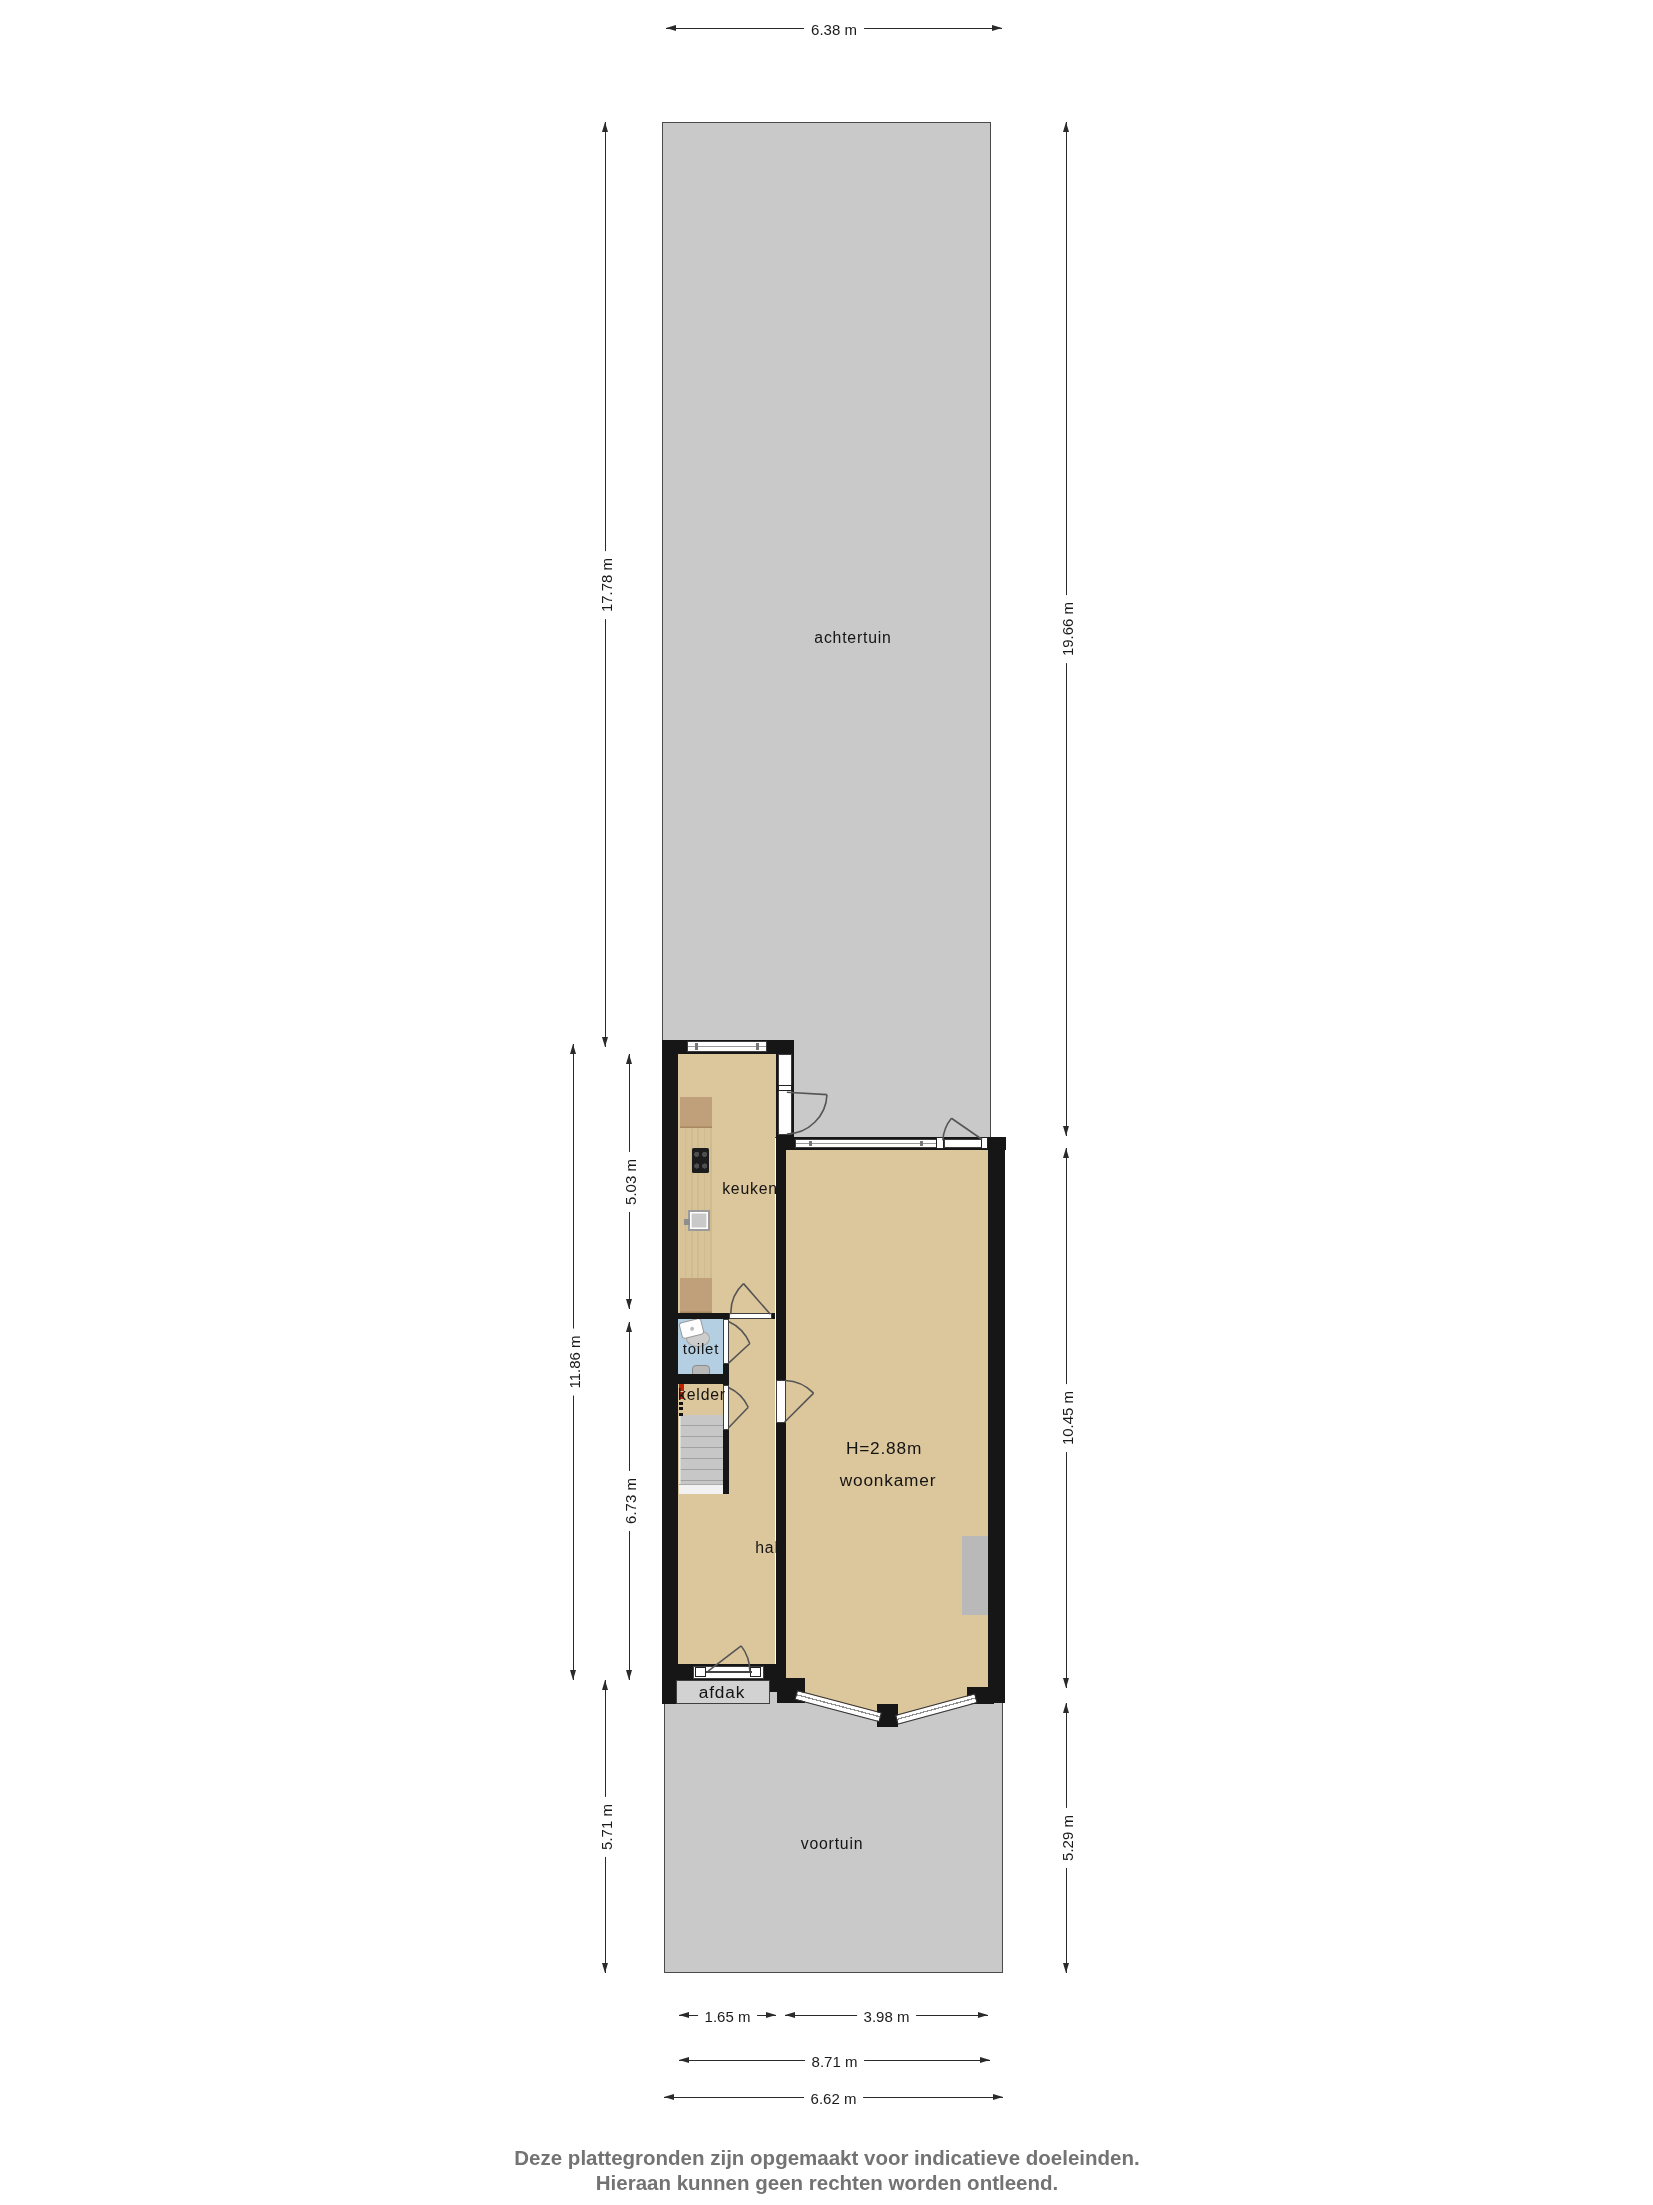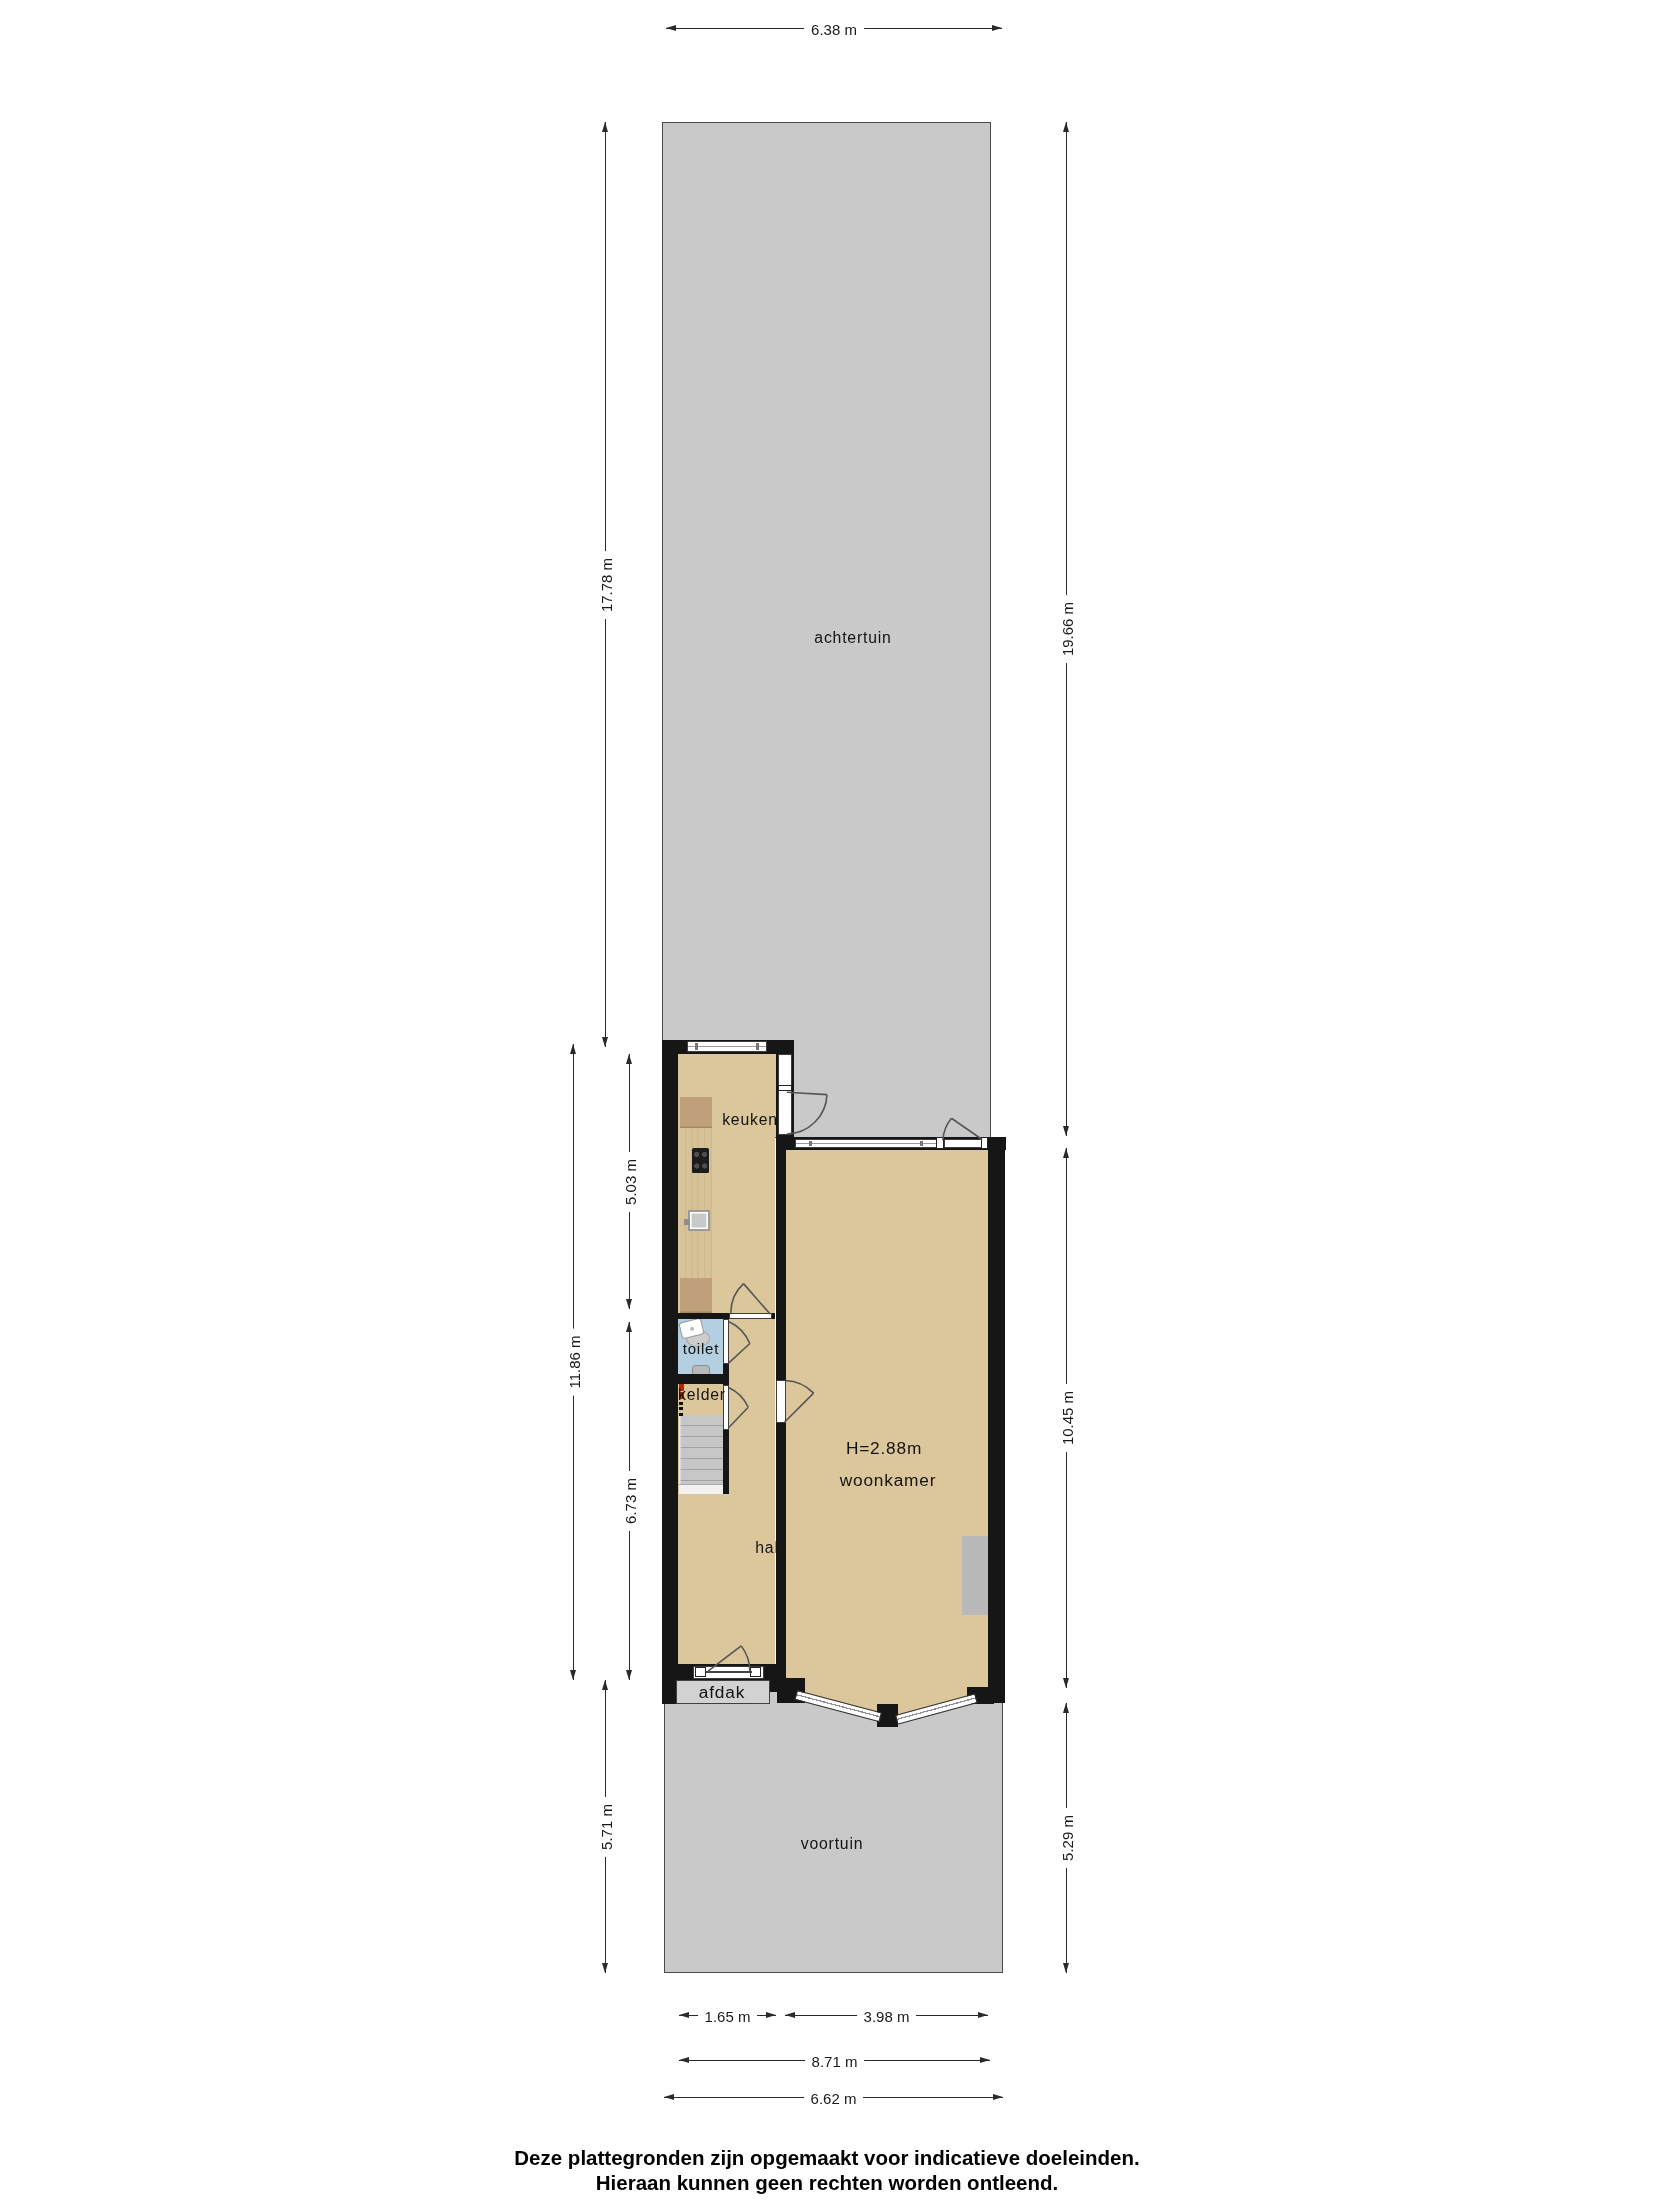--- a/index.html
+++ b/index.html
@@ -48,21 +48,21 @@
   .dimh::before,.dimh::after{content:"";position:absolute;top:-3.9px;width:0;height:0;border-top:3.5px solid transparent;border-bottom:3.5px solid transparent;}
   .dimh::before{left:0;border-right:10.2px solid var(--c-dimension,#2a2a2a);}
   .dimh::after{right:0;border-left:10.2px solid var(--c-dimension,#2a2a2a);}
   .dimh .dlab{position:absolute;left:50%;top:0;transform:translate(-50%,-50%);background:#fff;padding:0 7px;font-size:15px;white-space:nowrap;}
   .dimv{position:absolute;border-left:0.8px solid var(--c-dimension,#2a2a2a);width:0;}
   .dimv::before,.dimv::after{content:"";position:absolute;left:-3.9px;width:0;height:0;border-left:3.5px solid transparent;border-right:3.5px solid transparent;}
   .dimv::before{top:0;border-bottom:10.2px solid var(--c-dimension,#2a2a2a);}
   .dimv::after{bottom:0;border-top:10.2px solid var(--c-dimension,#2a2a2a);}
   .dimv .dlab{position:absolute;left:0;top:50%;transform:translate(-50%,-50%) rotate(-90deg);background:#fff;padding:0 7px;font-size:15px;white-space:nowrap;}
   
-  .footer{position:absolute;left:0;top:2145px;width:1654px;text-align:center;font-weight:bold;font-size:20.5px;line-height:25px;color:#000000;}
+  .footer{position:absolute;left:0;top:2145px;width:1654px;text-align:center;font-weight:bold;font-size:20.5px;line-height:25px;color:#737373;}
   svg.arcs{position:absolute;left:0;top:0;}
 </style>
 </head>
 <body>
 
 <div class="plan">
 
   <div class="garden" style="left:662px;top:122px;width:329px;height:1016px;"></div>
   <div class="garden" style="left:664px;top:1680px;width:339px;height:293px;"></div>
 
@@ -131,21 +131,21 @@
     <path d="M 999 1440 A 52 52 0 0 0 1050 1390 M 999 1387 L 1050 1390"></path>
     <path d="M 1197 1448 A 50 50 0 0 1 1208 1420 M 1247 1447 L 1208 1420"></path>
     <path d="M 928 1669 A 50 50 0 0 1 944 1630 M 978 1669 L 944 1630"></path>
     <path d="M 925 1678 A 53 53 0 0 1 952 1706 M 925 1731 L 952 1706"></path>
     <path d="M 925 1762 A 51 51 0 0 1 950 1787 M 925 1813 L 950 1787"></path>
     <path d="M 997 1753 A 53 53 0 0 1 1033 1769 M 996 1806 L 1033 1769"></path>
     <path d="M 952 2122 A 53 53 0 0 0 941 2090 M 899 2122 L 941 2090"></path>
   </svg>
 
   <div class="rlabel" style="left:853px;top:638px;">achtertuin</div>
-  <div class="rlabel" style="left:750px;top:1120px;">keuken</div>
+  <div class="rlabel" style="left:750px;top:1189px;">keuken</div>
   <div class="rlabel small" style="left:701px;top:1348px;">toilet</div>
   <div class="rlabel" style="left:702px;top:1395px;">kelder</div>
   <div class="rlabel" style="left:731px;top:1548px;margin-left:36px;">hal</div>
   <div class="rlabel big" style="left:888px;top:1480px;">woonkamer</div>
   <div class="rlabel big" style="left:884px;top:1448px;">H=2.88m</div>
   <div class="rlabel big" style="left:722px;top:1692px;text-align:center;">afdak</div>
   <div class="rlabel" style="left:832px;top:1844px;">voortuin</div>
 
   <div class="dimh" style="left:666px;top:27.6px;width:336px;">
     <span class="dlab">6.38 m</span>

